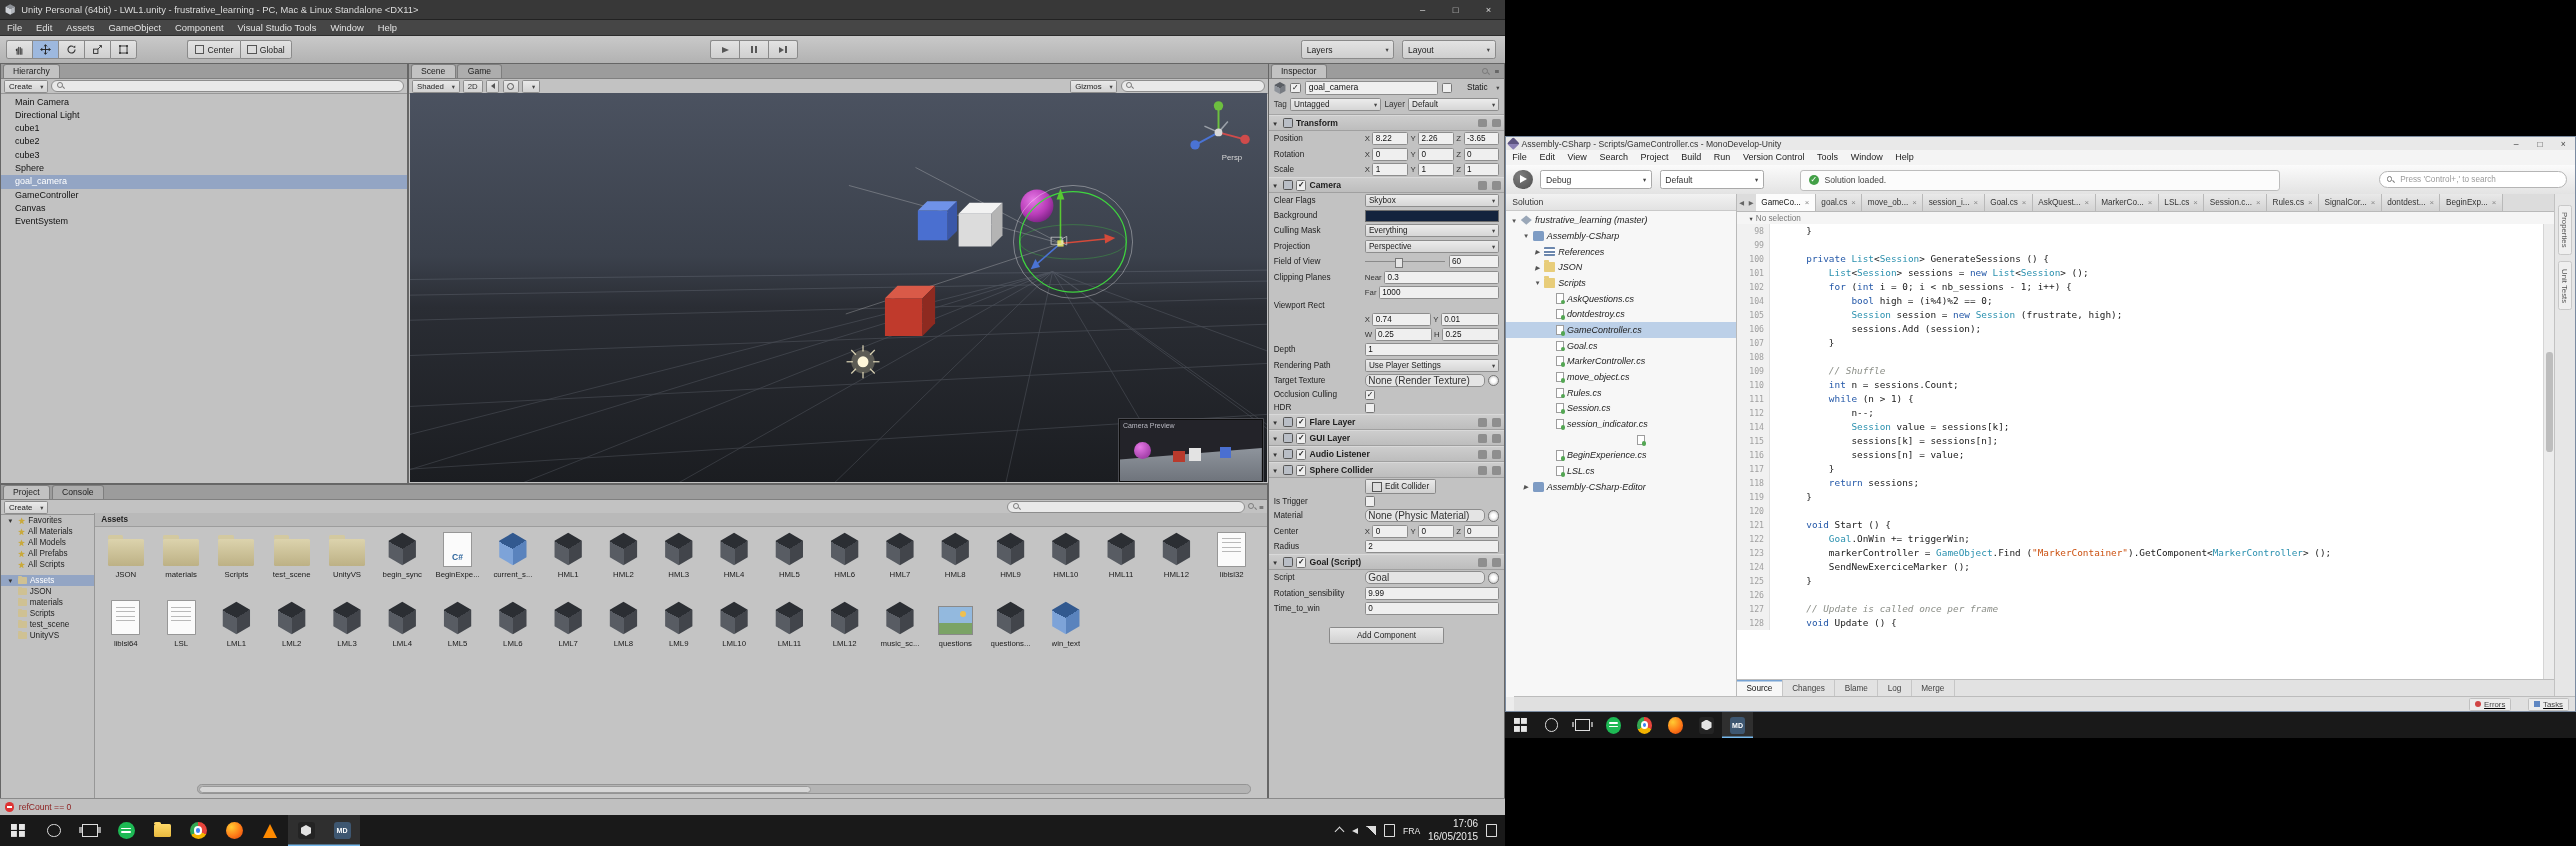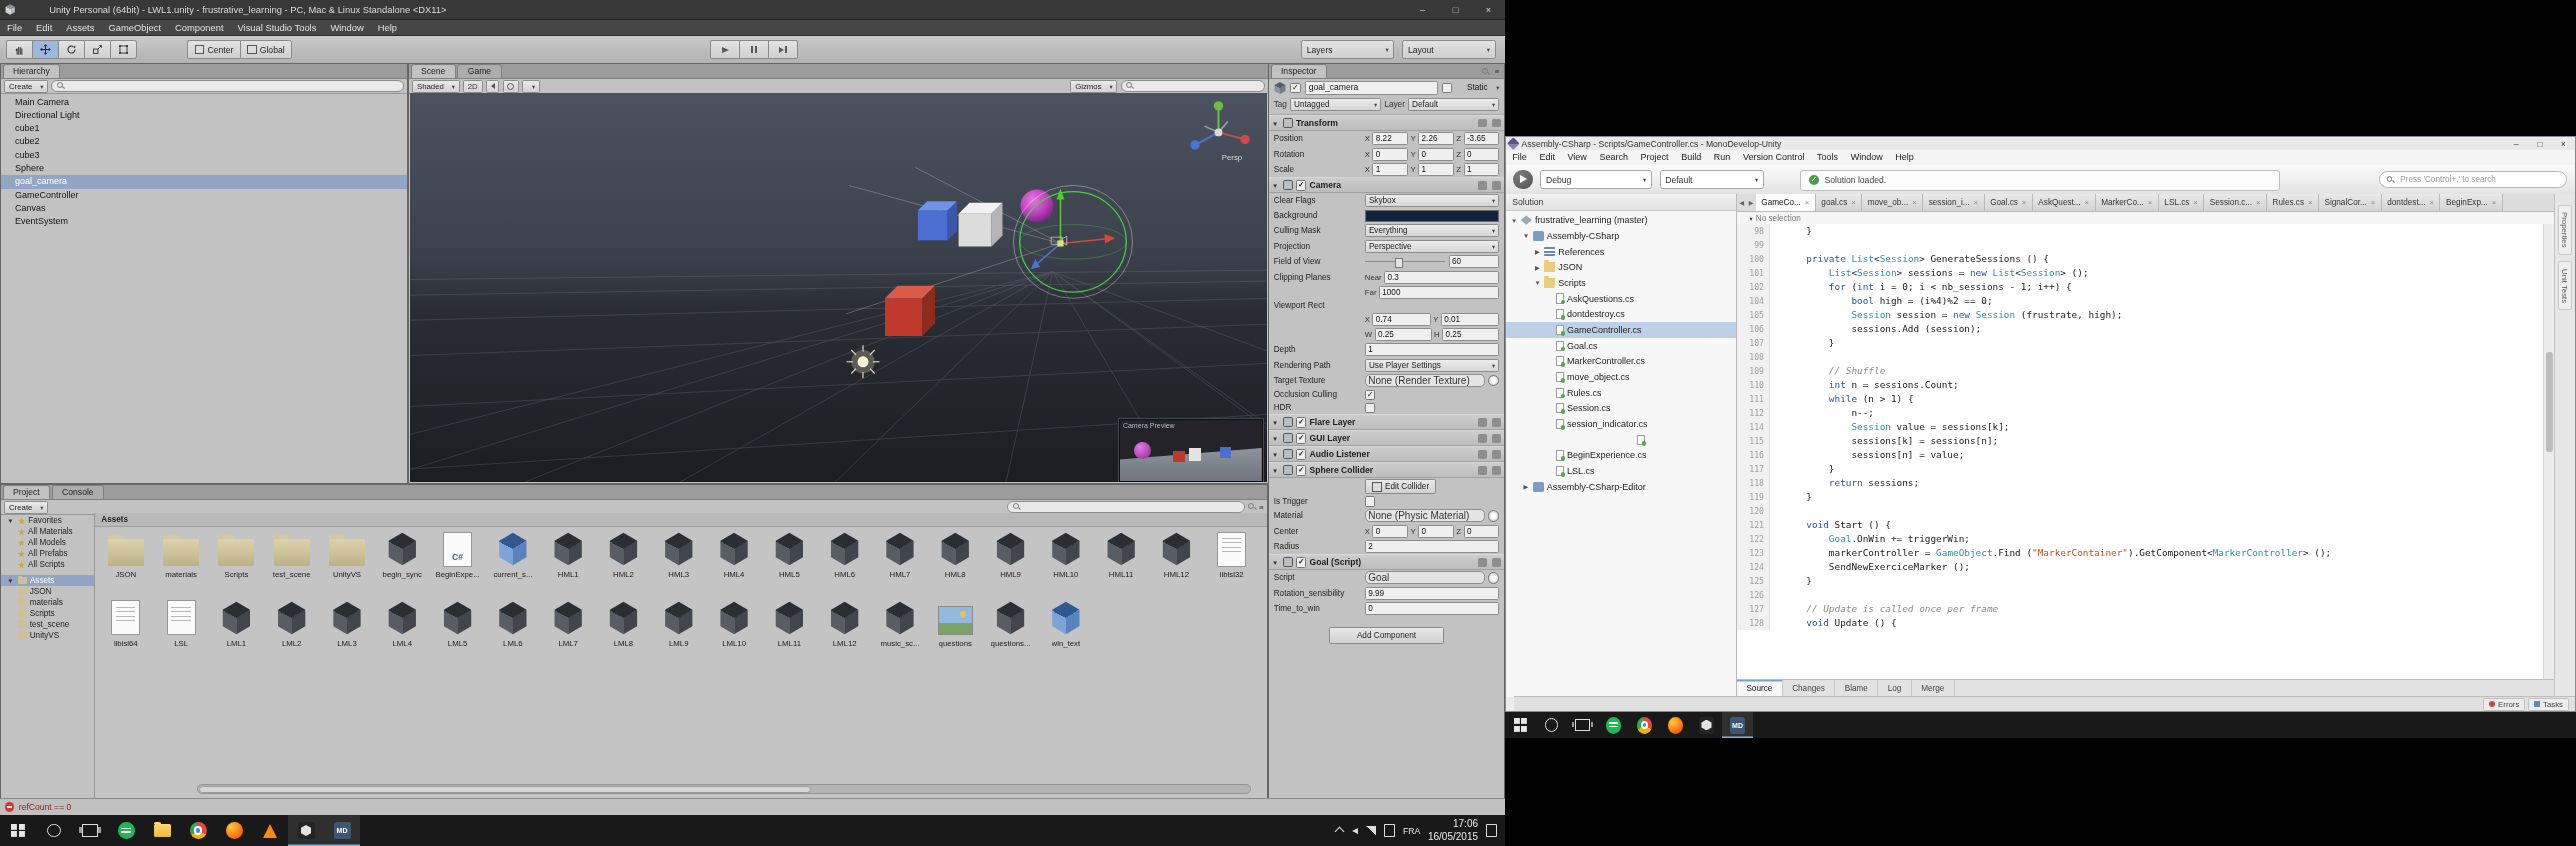--- a/index.html
+++ b/index.html
@@ -5,21 +5,21 @@
   html,body{margin:0;padding:0;background:#000;}
   body{width:2576px;height:847px;overflow:hidden;font-family:"Liberation Sans",sans-serif;
        -webkit-user-select:none;user-select:none;cursor:default;}
   #desktop{position:relative;width:2576px;height:847px;background:#000;}
 
   
   #monitor-left{position:absolute;left:0;top:0;width:1505px;height:847px;background:#0a0a0a;}
   #unity-window{position:absolute;left:0;top:0;width:1505px;height:815px;background:#4a4a4a;}
 
   .u-titlebar{position:absolute;left:0;top:0;right:0;height:19px;background:#383838;display:flex;align-items:center;
-              border-bottom:0.8px solid #222;gap:28px;}
+              border-bottom:0.8px solid #222;}
   .u-appicon{width:11px;height:11px;margin:0 5.5px 0 4.7px;clip-path:polygon(50% 2%,92% 26%,92% 74%,50% 98%,8% 74%,8% 26%);
              background:conic-gradient(from 180deg at 50% 50%,#cfd3d8 0 33%,#8d9197 0 66%,#b3b7bd 0 100%);}
   .u-title{font-size:9.4px;color:#dcdcdc;white-space:nowrap;}
   .winbtns{margin-left:auto;display:flex;height:100%;}
   .winbtn{width:33px;height:100%;display:flex;align-items:center;justify-content:center;color:#d8d8d8;font-size:9.4px;}
   .u-menubar{position:absolute;left:0;top:19.6px;right:0;height:15.7px;background:#464646;display:flex;align-items:center;
              border-bottom:0.8px solid #2c2c2c;}
   .u-menubar .menu-item{padding:0 7px;font-size:9.4px;color:#e3e3e3;line-height:15.7px;}
 
   .u-toolbar{position:absolute;left:0;top:36px;right:0;height:27px;background:linear-gradient(#c9c9c9,#b2b2b2);
@@ -240,21 +240,21 @@
              border-radius:8.6px;display:flex;align-items:center;gap:3.9px;padding:0 6.3px;box-sizing:border-box;}
   .md-search input{border:none;outline:none;background:transparent;font-size:8.2px;color:#333;width:100%;
                    font-family:"Liberation Sans",sans-serif;}
   .md-search input::placeholder{color:#9a9a9a;}
 
   .md-main{position:absolute;left:0;top:57px;right:0;bottom:14px;}
   #solution-pad{position:absolute;left:0;top:0;width:231px;bottom:0;background:#f7f7f7;border-right:0.8px solid #b9b9b9;box-sizing:border-box;}
   .pad-header{height:15.7px;background:linear-gradient(#f2f2f2,#e2e2e2);border-bottom:0.8px solid #cicici;
               border-bottom:0.8px solid #c9c9c9;font-size:8.6px;color:#333;display:flex;align-items:center;padding-left:6.3px;}
   .sol-tree{padding-top:1.6px;overflow:hidden;}
-  .st-row{height:15.7px;display:flex;align-items:center;gap:3.1px;font-size:9px;color:#222;white-space:nowrap;overflow:hidden;}
+  .st-row{height:15.7px;display:flex;align-items:center;gap:3.1px;font-size:9px;color:#222;white-space:nowrap;overflow:hidden;font-style:italic;}
   .st-row.sel{background:#bcd0e8;}
   .st-arrow{width:7px;font-size:6.3px;color:#555;text-align:center;flex:0 0 auto;}
   .ti{width:11px;height:9.4px;flex:0 0 auto;position:relative;}
   .ti-solution{background:#9aa7b8;clip-path:polygon(50% 0,100% 50%,50% 100%,0 50%);}
   .ti-project{background:#7e9cc4;border-radius:1.6px;}
   .ti-references{background:repeating-linear-gradient(#6c87ad 0 2.4px,#fff 2.4px 3.5px);border-radius:0.8px;}
   .ti-folder{background:#e8cd7a;border-radius:0.8px;}
   .ti-folder::before{content:"";position:absolute;top:-2.4px;left:0;width:4.7px;height:2.4px;background:#e8cd7a;border-radius:0.8px 0.8px 0 0;}
   .ti-cs{background:#fff;border:0.8px solid #9d9d9d;width:7.8px;height:10.2px;box-sizing:border-box;}
   .ti-cs::after{content:"";position:absolute;right:-2.4px;bottom:-1.6px;width:4.7px;height:4.7px;border-radius:50%;background:#53a653;}
@@ -283,21 +283,21 @@
   .vscroll .thumb{position:absolute;left:1.6px;right:1.6px;top:28%;height:22%;background:#bdbdbd;border-radius:3.1px;}
   .ed-bottom-tabs{position:absolute;left:0;bottom:0;right:0;height:17px;background:#e2e2e2;border-top:0.8px solid #bdbdbd;
                   display:flex;align-items:stretch;}
   .evtab{padding:0 9.4px;font-size:8.2px;color:#444;display:flex;align-items:center;border-right:0.8px solid #c6c6c6;}
   .evtab.active{background:#f7f7f7;color:#111;box-shadow:inset 0 1.6px 0 #77a3d4;}
   #side-strip{position:absolute;right:0;top:0;width:20.4px;bottom:0;background:#e6e6e6;border-left:0.8px solid #c2c2c2;
               display:flex;flex-direction:column;gap:6.3px;padding-top:11px;align-items:center;}
   .vtab{writing-mode:vertical-rl;font-size:7.8px;color:#555;background:#efefef;border:0.8px solid #c8c8c8;border-radius:2.4px;
         padding:6.3px 1.6px;}
   .md-dock{position:absolute;left:8px;bottom:0;right:0;height:14px;background:#e0e0e0;border-top:0.8px solid #bcbcbc;
-           display:flex;align-items:center;justify-content:flex-end;gap:3px;padding-right:6.3px;}
+           display:flex;align-items:center;justify-content:flex-end;gap:17px;padding-right:6.3px;text-decoration:underline;}
   .dock-btn{height:11px;display:flex;align-items:center;gap:3.1px;font-size:7.8px;color:#444;border:0.8px solid #c0c0c0;
             background:#ececec;border-radius:1.6px;padding:0 4.7px;}
   .dk-err{width:6.3px;height:6.3px;border-radius:50%;background:#d04545;}
   .dk-task{width:6.3px;height:6.3px;background:#5f87c2;}
 
   svg{display:block;}
 </style>
 </head>
 <body>
 

